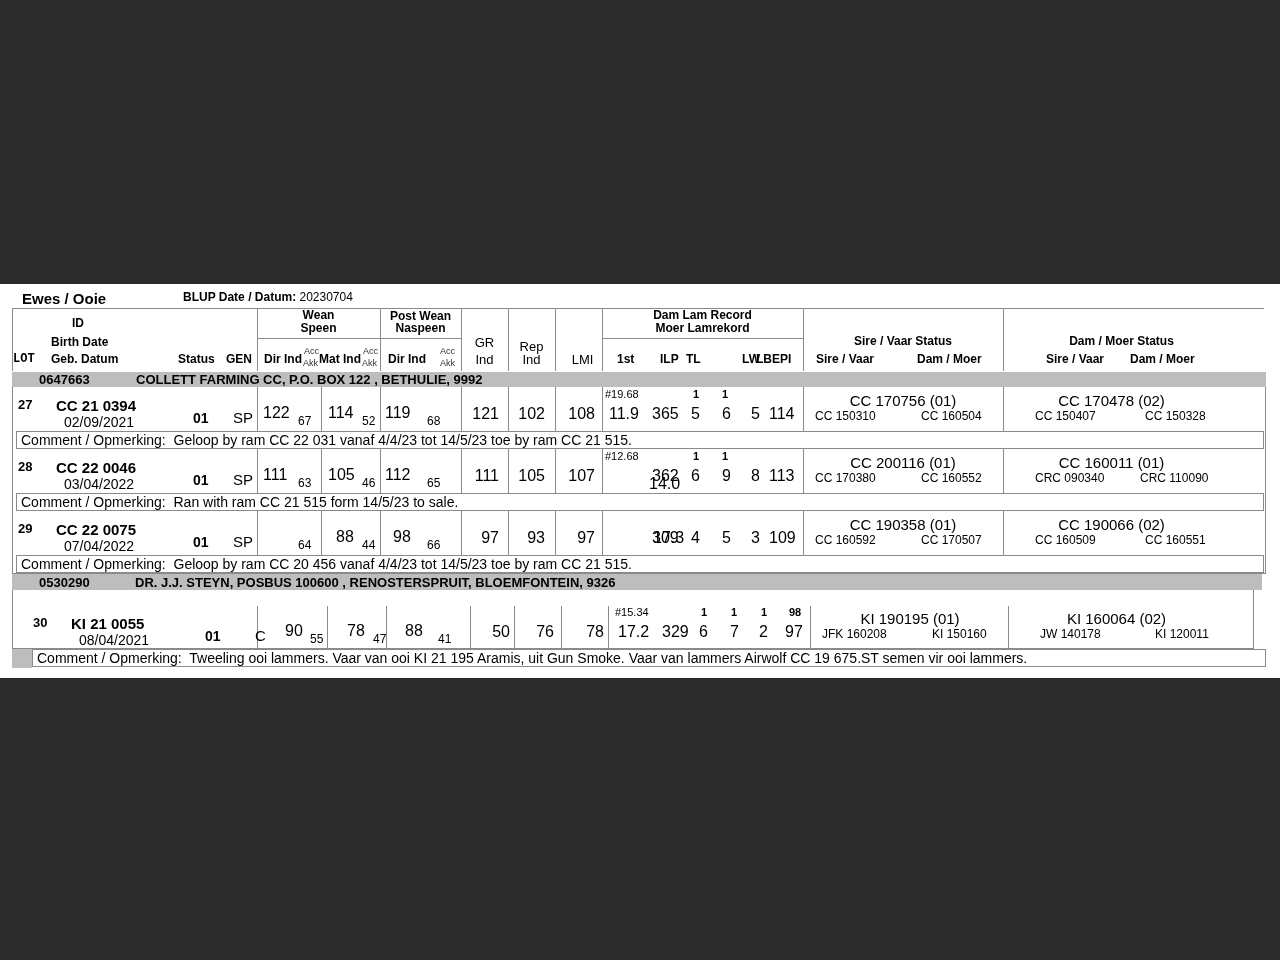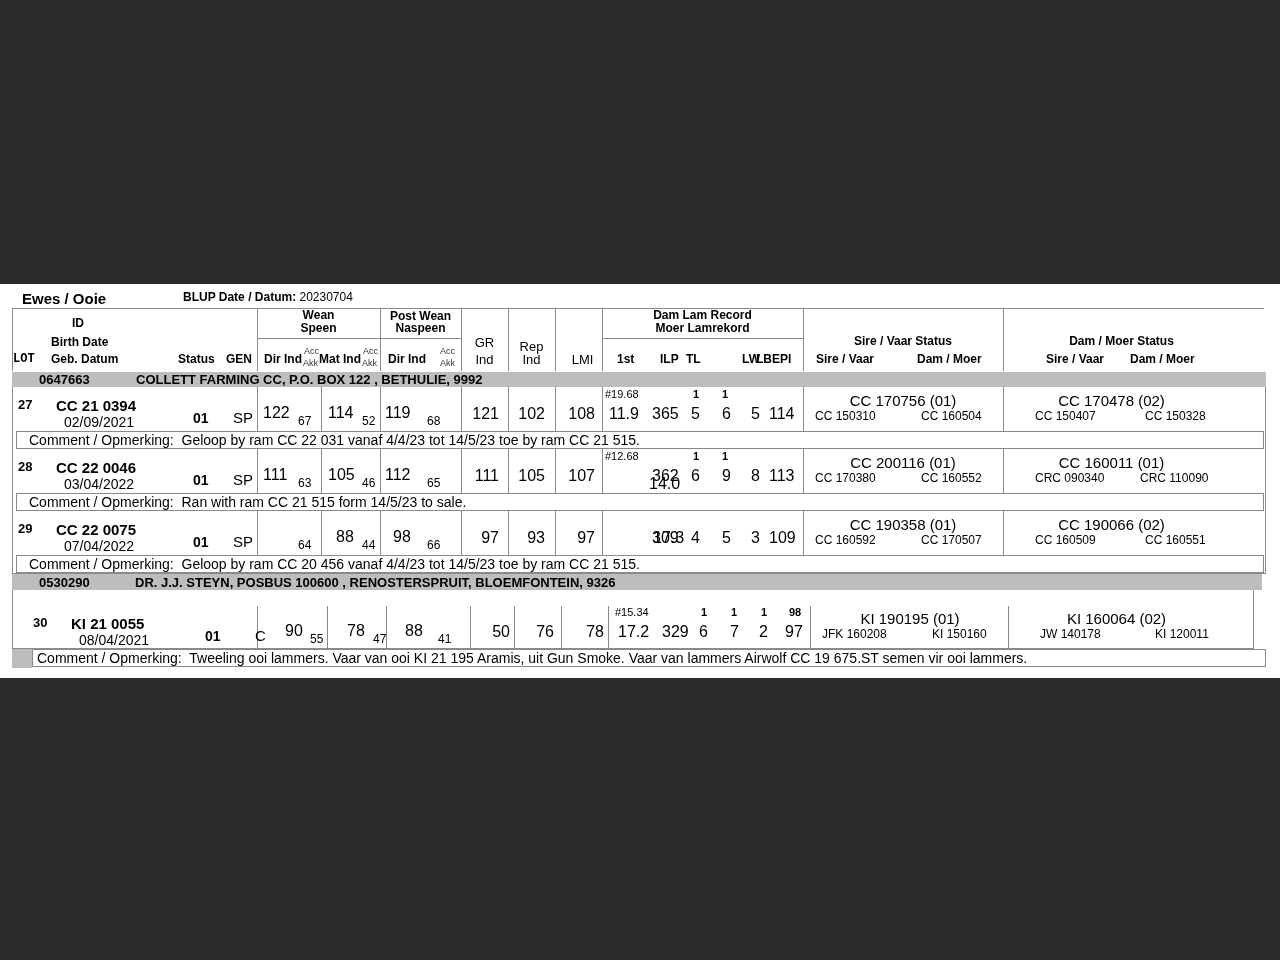--- a/index.html
+++ b/index.html
@@ -8,21 +8,21 @@
   .page { position:absolute; left:0; top:284px; width:1280px; height:394px; background:#fff; }
   .abs { position:absolute; white-space:nowrap; }
   .b { font-weight:bold; }
   .hline { position:absolute; height:1px; background:#8a8a8a; }
   .vline { position:absolute; width:1px; background:#8a8a8a; }
   .band { position:absolute; background:#bdbdbd; }
   .hdr { font-size:12px; font-weight:bold; text-align:center; }
   .hdrn { font-size:13px; text-align:center; }
   .tiny { font-size:9px; }
   .row-box { position:absolute; border:1px solid #8a8a8a; background:#fff; }
-  .comment { position:absolute; border:1px solid #8a8a8a; background:#fff; font-size:14px; padding-left:12px; box-sizing:border-box; line-height:16px; }
+  .comment { position:absolute; border:1px solid #8a8a8a; background:#fff; font-size:14px; padding-left:4px; box-sizing:border-box; line-height:16px; }
   .num { font-size:16px; }
   .sub { font-size:12px; }
   .c { text-align:center; }
   .r { text-align:right; }
 </style>
 </head>
 <body>
 
 <div class="page">
 

